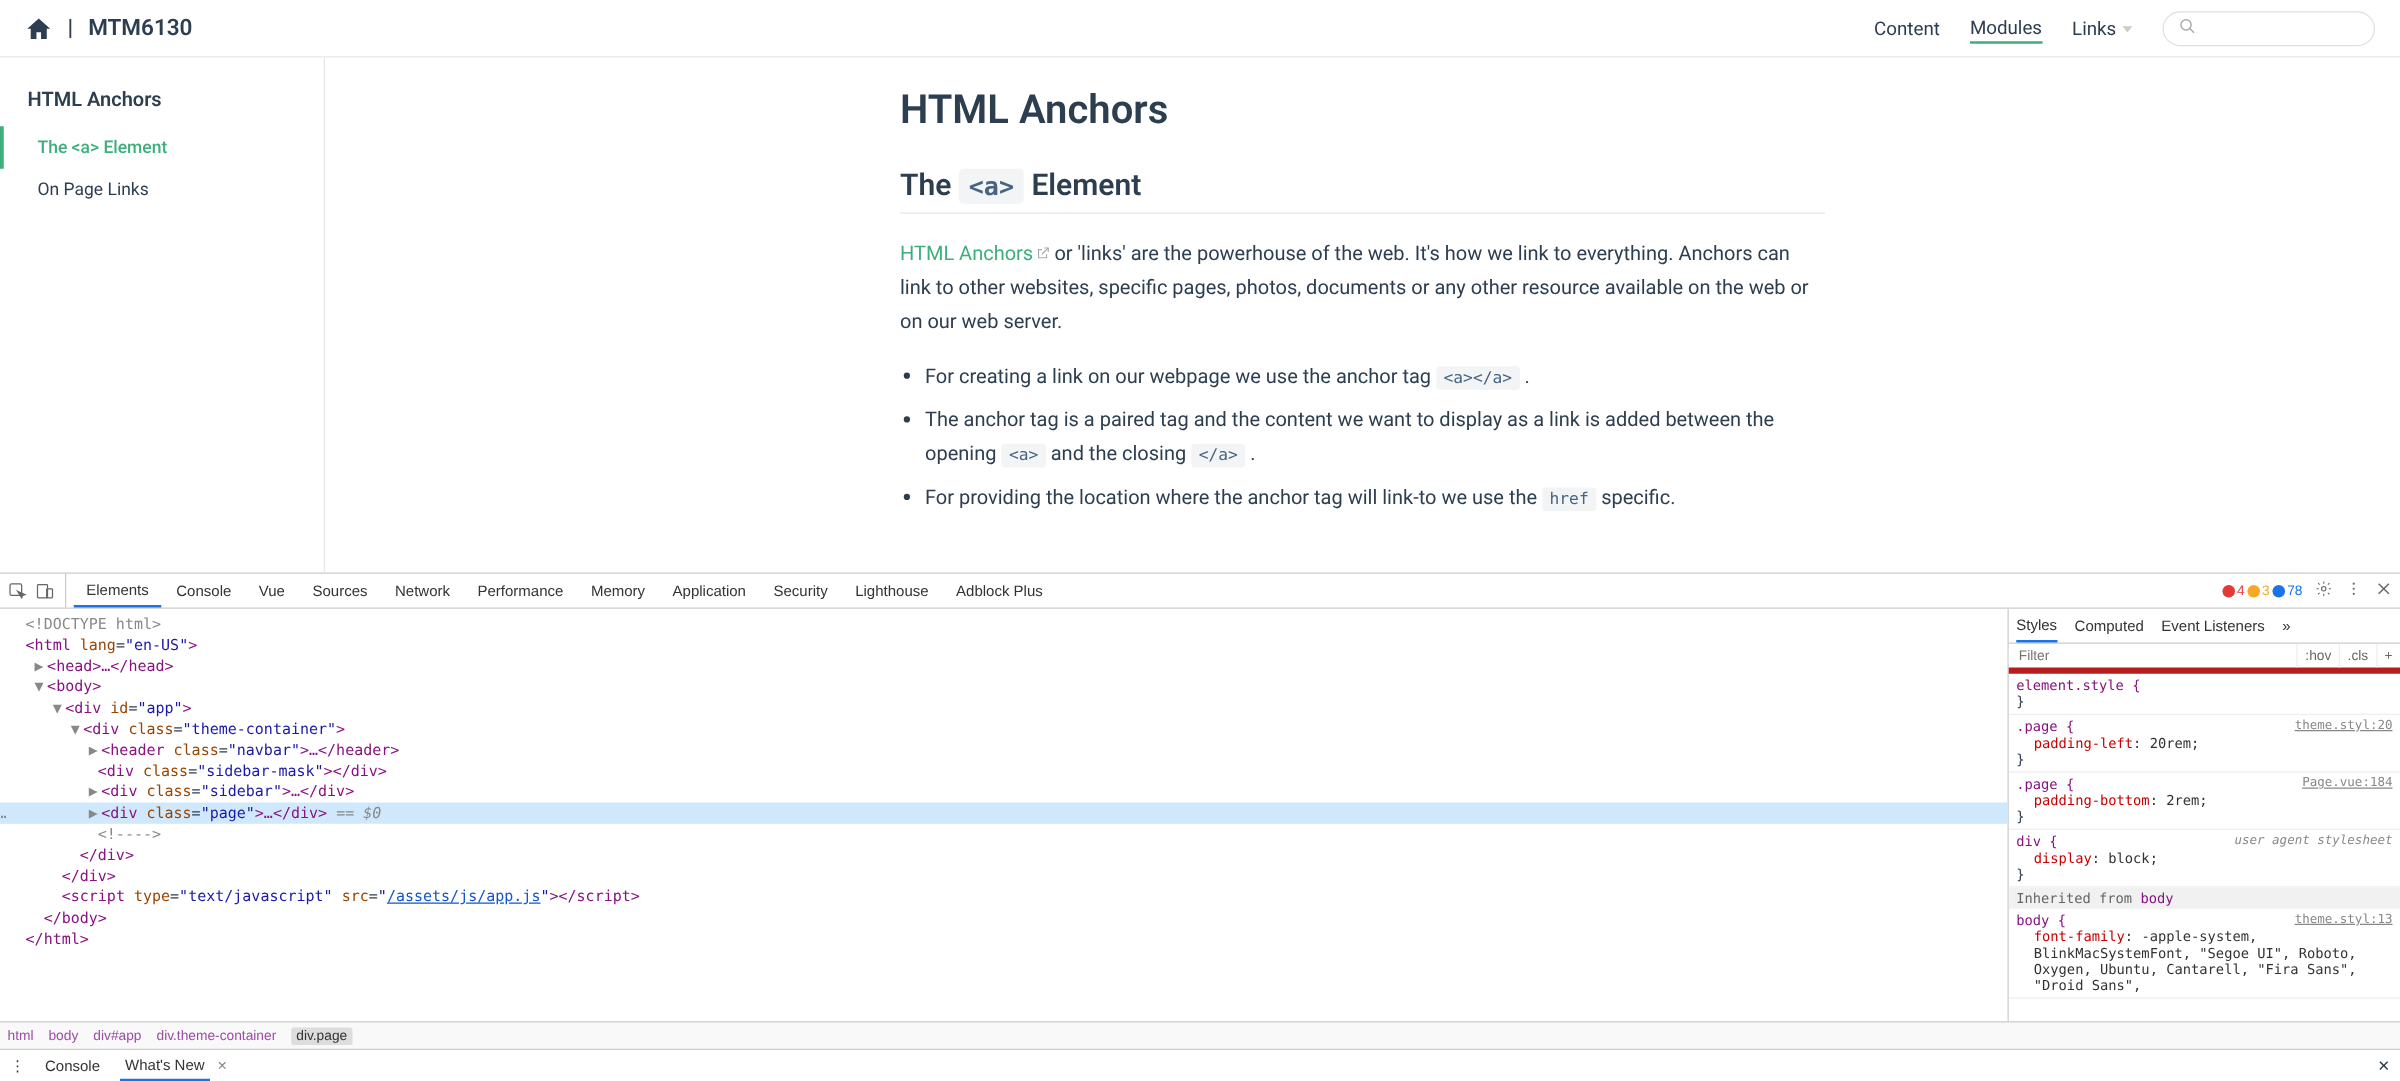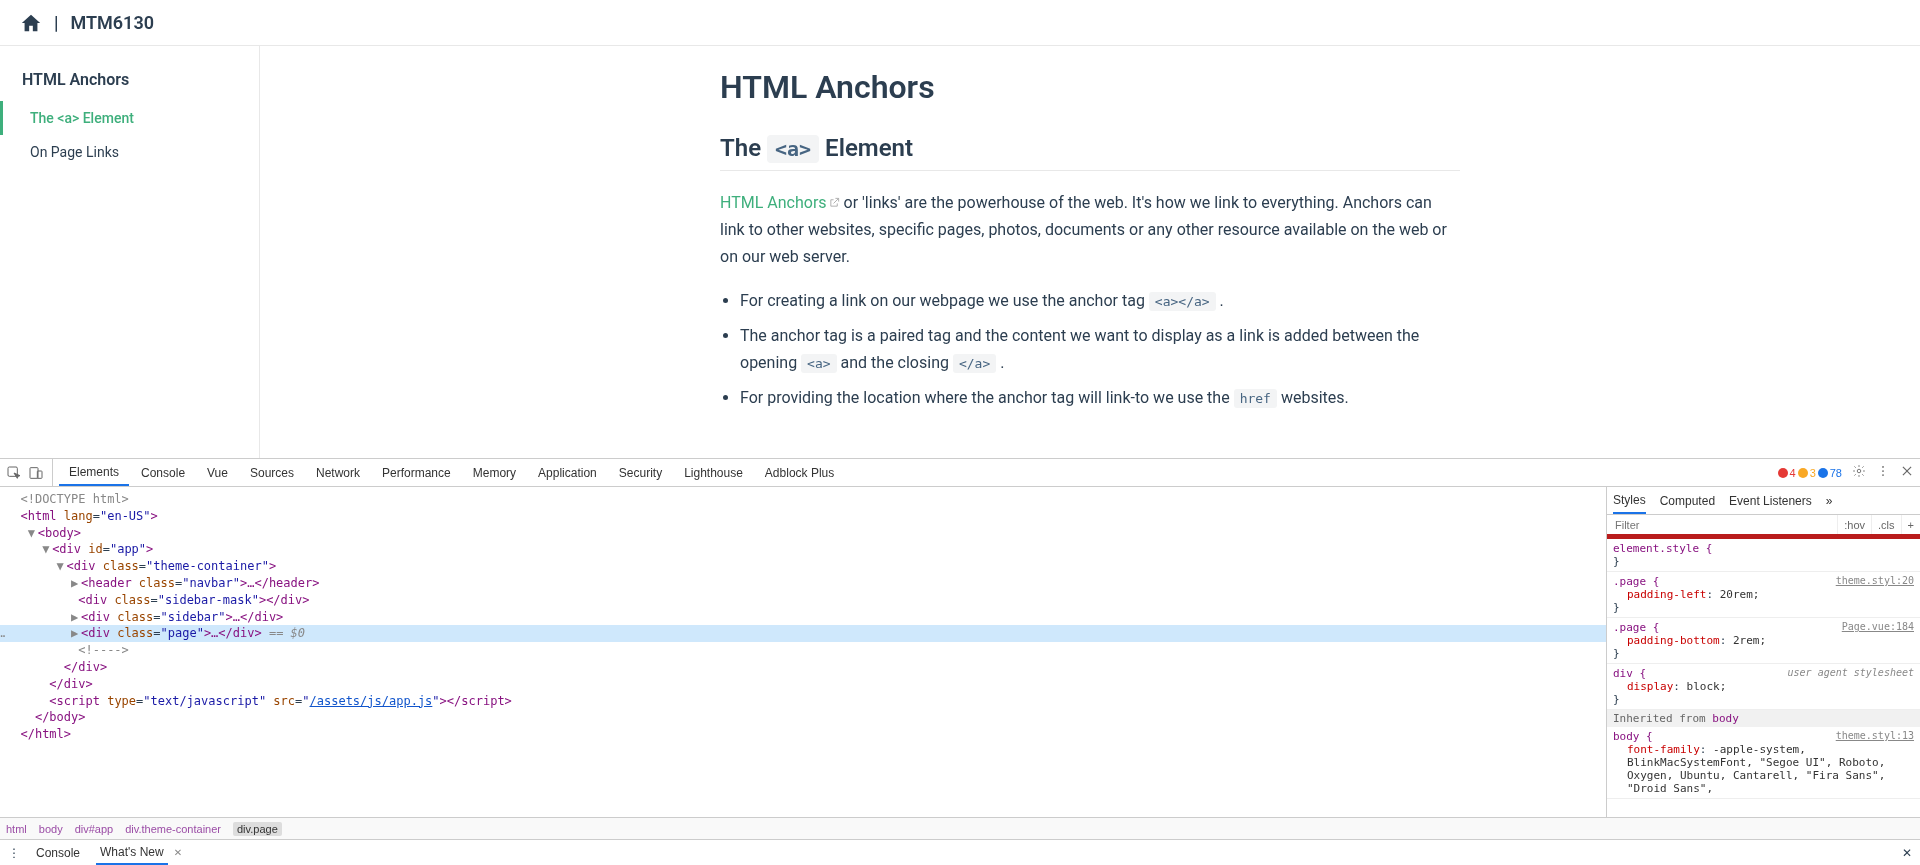--- a/index.html
+++ b/index.html
@@ -105,20 +105,36 @@
   <div class="navbar">
     <div class="navbar-left">
       <span class="home-icon">
         <svg viewBox="0 0 24 24" fill="#2c3e50">
             <path d="M12 3l10 9h-3v9h-5v-6h-4v6H5v-9H2z"></path>
           </svg>
       </span>
       <span class="nav-sep">|</span>
       <span>MTM6130</span>
     </div>
+    <div class="navbar-right">
+      <div class="nav-links">
+        <span class="nav-link">Content</span>
+        <span class="nav-link active">Modules</span>
+        <span class="nav-link"><span>Links</span><span class="caret"></span></span>
+      </div>
+      <div class="search-box">
+        <span>
+          <svg viewBox="0 0 24 24" fill="none" stroke="#aaa" stroke-width="2">
+              <circle cx="10" cy="10" r="7"></circle>
+              <line x1="21" y1="21" x2="15" y2="15"></line>
+            </svg>
+        </span>
+        <input placeholder="" style="">
+      </div>
+    </div>
   </div>
 
   <div class="page-area">
     <div class="sidebar">
       <h2>HTML Anchors</h2>
       <span class="sidebar-item active">The &lt;a&gt; Element</span>
       <span class="sidebar-item">On Page Links</span>
     </div>
 
     <div class="content">
@@ -130,21 +146,21 @@
         <p>
           <a href="#"><span>HTML Anchors</span><span class="ext-icon"><svg viewBox="0 0 24 24" stroke="#aaa" stroke-width="2">
                   <path d="M14 3h7v7"></path>
                   <path d="M10 14L21 3"></path>
                   <path d="M18 14v6H4V6h6"></path>
                 </svg></span></a><span> or 'links' are the powerhouse of the web. It's how we link to everything. Anchors can link to other websites, specific pages, photos, documents or any other resource available on the web or on our web server.</span>
         </p>
         <ul>
           <li><span>For creating a link on our webpage we use the anchor tag </span><code class="inline">&lt;a&gt;&lt;/a&gt;</code><span> .</span></li>
           <li><span>The anchor tag is a paired tag and the content we want to display as a link is added between the opening </span><code class="inline">&lt;a&gt;</code><span> and the closing </span><code class="inline">&lt;/a&gt;</code><span> .</span></li>
-          <li><span>For providing the location where the anchor tag will link-to we use the </span><code class="inline">href</code><span> websites.</span></li>
+          <li><span>For providing the location where the anchor tag will link-to we use the </span><code class="inline">href</code><span> specific.</span></li>
         </ul>
       </div>
     </div>
   </div>
 
   <div class="devtools">
     <div class="dt-tabs">
       <div class="dt-icons-left">
         <span class="dt-tool-icon">
             <svg viewBox="0 0 24 24" fill="none" stroke="#666" stroke-width="1.5">
@@ -199,20 +215,21 @@
               <line x1="5" y1="5" x2="19" y2="19"></line>
               <line x1="19" y1="5" x2="5" y2="19"></line>
             </svg></span>
       </div>
     </div>
 
     <div class="dt-body">
       <div class="dt-elements">
         <div class="dt-line">  <span class="txt">&lt;!DOCTYPE html&gt;</span></div>
         <div class="dt-line">  <span class="tag">&lt;html </span><span class="attr">lang</span>=<span class="val">"en-US"</span><span class="tag">&gt;</span></div>
+        <div class="dt-line">   <span class="arrow">▶</span><span class="tag">&lt;head&gt;…&lt;/head&gt;</span></div>
         <div class="dt-line">   <span class="arrow">▼</span><span class="tag">&lt;body&gt;</span></div>
         <div class="dt-line">     <span class="arrow">▼</span><span class="tag">&lt;div </span><span class="attr">id</span>=<span class="val">"app"</span><span class="tag">&gt;</span></div>
         <div class="dt-line">       <span class="arrow">▼</span><span class="tag">&lt;div </span><span class="attr">class</span>=<span class="val">"theme-container"</span><span class="tag">&gt;</span></div>
         <div class="dt-line">         <span class="arrow">▶</span><span class="tag">&lt;header </span><span class="attr">class</span>=<span class="val">"navbar"</span><span class="tag">&gt;…</span><span class="tag">&lt;/header&gt;</span></div>
         <div class="dt-line">          <span class="tag">&lt;div </span><span class="attr">class</span>=<span class="val">"sidebar-mask"</span><span class="tag">&gt;</span><span class="tag">&lt;/div&gt;</span></div>
         <div class="dt-line">         <span class="arrow">▶</span><span class="tag">&lt;div </span><span class="attr">class</span>=<span class="val">"sidebar"</span><span class="tag">&gt;…</span><span class="tag">&lt;/div&gt;</span></div>
         <div class="dt-line selected gutter-dots">         <span class="arrow">▶</span><span class="tag">&lt;div </span><span class="attr">class</span>=<span class="val">"page"</span><span class="tag">&gt;…</span><span class="tag">&lt;/div&gt;</span><span class="eq0"> == $0</span></div>
         <div class="dt-line">          <span class="txt">&lt;!----&gt;</span></div>
         <div class="dt-line">        <span class="tag">&lt;/div&gt;</span></div>
         <div class="dt-line">      <span class="tag">&lt;/div&gt;</span></div>

